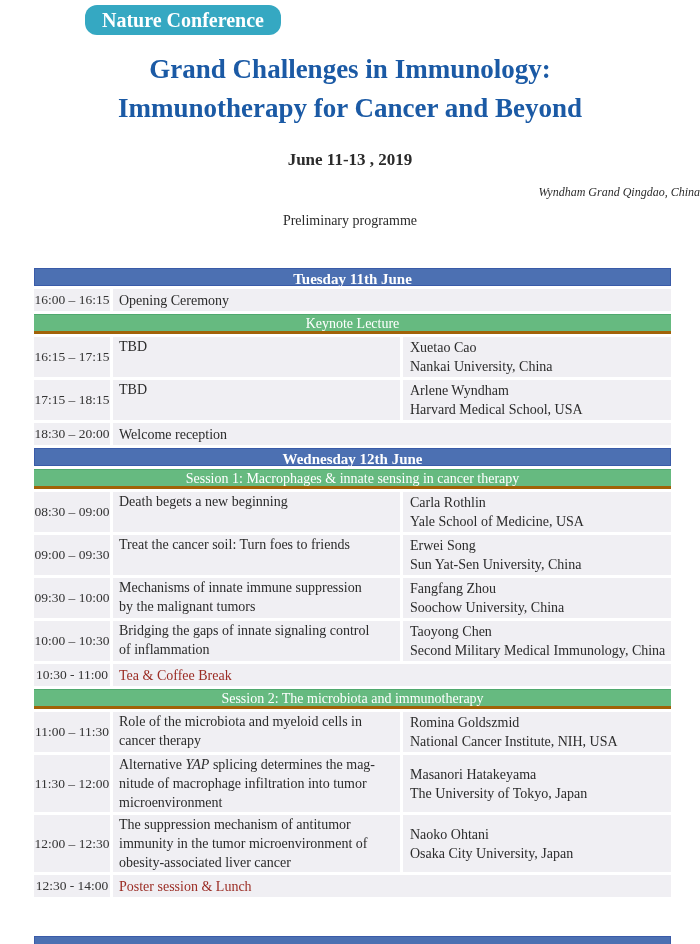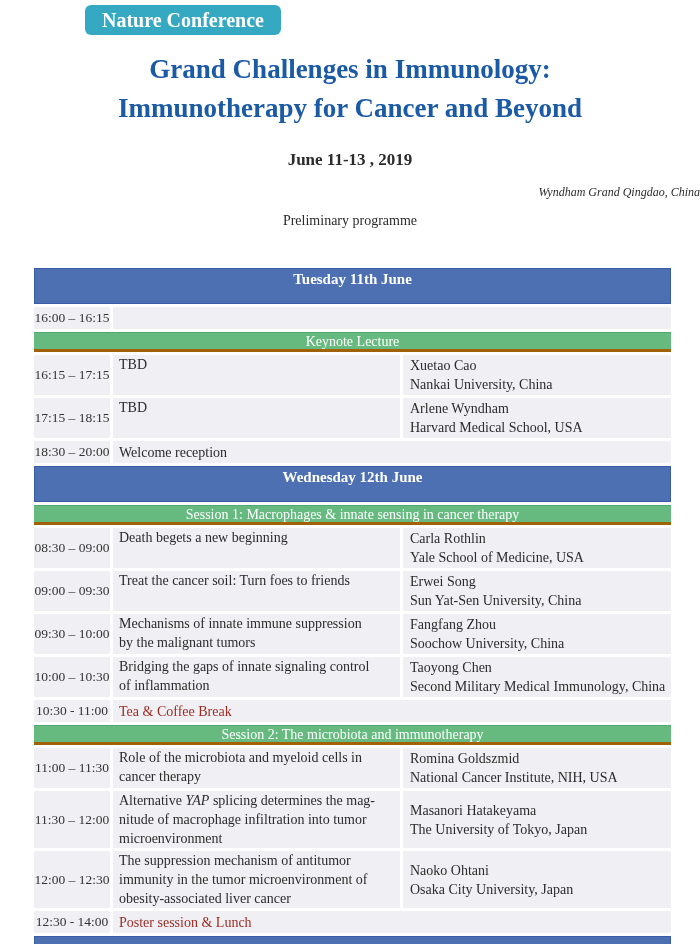--- a/index.html
+++ b/index.html
@@ -4,34 +4,34 @@
 <style>
   html,body{margin:0;padding:0;}
   body{
     width:700px;height:944px;position:relative;background:#ffffff;
     font-family:"Liberation Serif","DejaVu Serif",serif;color:#2b2b2b;
     overflow:hidden;
   }
   .badge{
     position:absolute;left:85px;top:5px;
     background:#35a8c2;color:#ffffff;font-weight:bold;font-size:20px;
-    line-height:24px;padding:3px 17px;border-radius:6px;
+    line-height:24px;padding:3px 17px;border-radius:12px;
   }
   .main-title{
     position:absolute;top:50px;left:0;width:700px;margin:0;
     text-align:center;color:#1b5aa5;font-size:27px;font-weight:bold;line-height:39px;
   }
   .meta-dates{position:absolute;top:150px;left:0;width:700px;text-align:center;font-weight:bold;font-size:17px;}
   .meta-venue{position:absolute;top:185px;left:0;width:700px;text-align:right;font-style:italic;font-size:12px;}
   .meta-note{position:absolute;top:213px;left:0;width:700px;text-align:center;font-size:14px;}
 
   .programme{position:absolute;top:268px;left:34px;width:637px;}
 
   .day-header{
-    height:36px;box-sizing:border-box;margin-bottom:3px;
+    height:18px;box-sizing:border-box;margin-bottom:3px;
     background:#4c70b2;border:1px solid #3a5ba8;
     color:#ffffff;font-weight:bold;font-size:15px;line-height:20px;text-align:center;
   }
   .session-header{
     height:20px;box-sizing:border-box;margin-bottom:3px;
     background:#66ba80;border-top:1px solid #50a96e;border-bottom:3px solid #a16207;
     color:#ffffff;font-size:14px;line-height:18px;text-align:center;
   }
   .row{display:flex;background:#f0eff3;margin-bottom:3px;}
   .row.h1{height:22px;}
@@ -74,20 +74,23 @@
   <div class="meta-note">Preliminary programme</div>
 
   <div class="programme">
 
     <div class="day-header">Tuesday 11th June</div>
 
     <div class="row h1">
       <div class="c-time">
           <span class="tm">16:00 – 16:15</span>
         </div>
+      <div class="c-rest">
+          <span class="tt">Opening Ceremony</span>
+        </div>
     </div>
 
     <div class="session-header">Keynote Lecture</div>
 
     <div class="row h2">
       <div class="c-time">
           <span class="tm">16:15 – 17:15</span>
         </div>
       <div class="c-title">
           <span class="tt">TBD</span>

